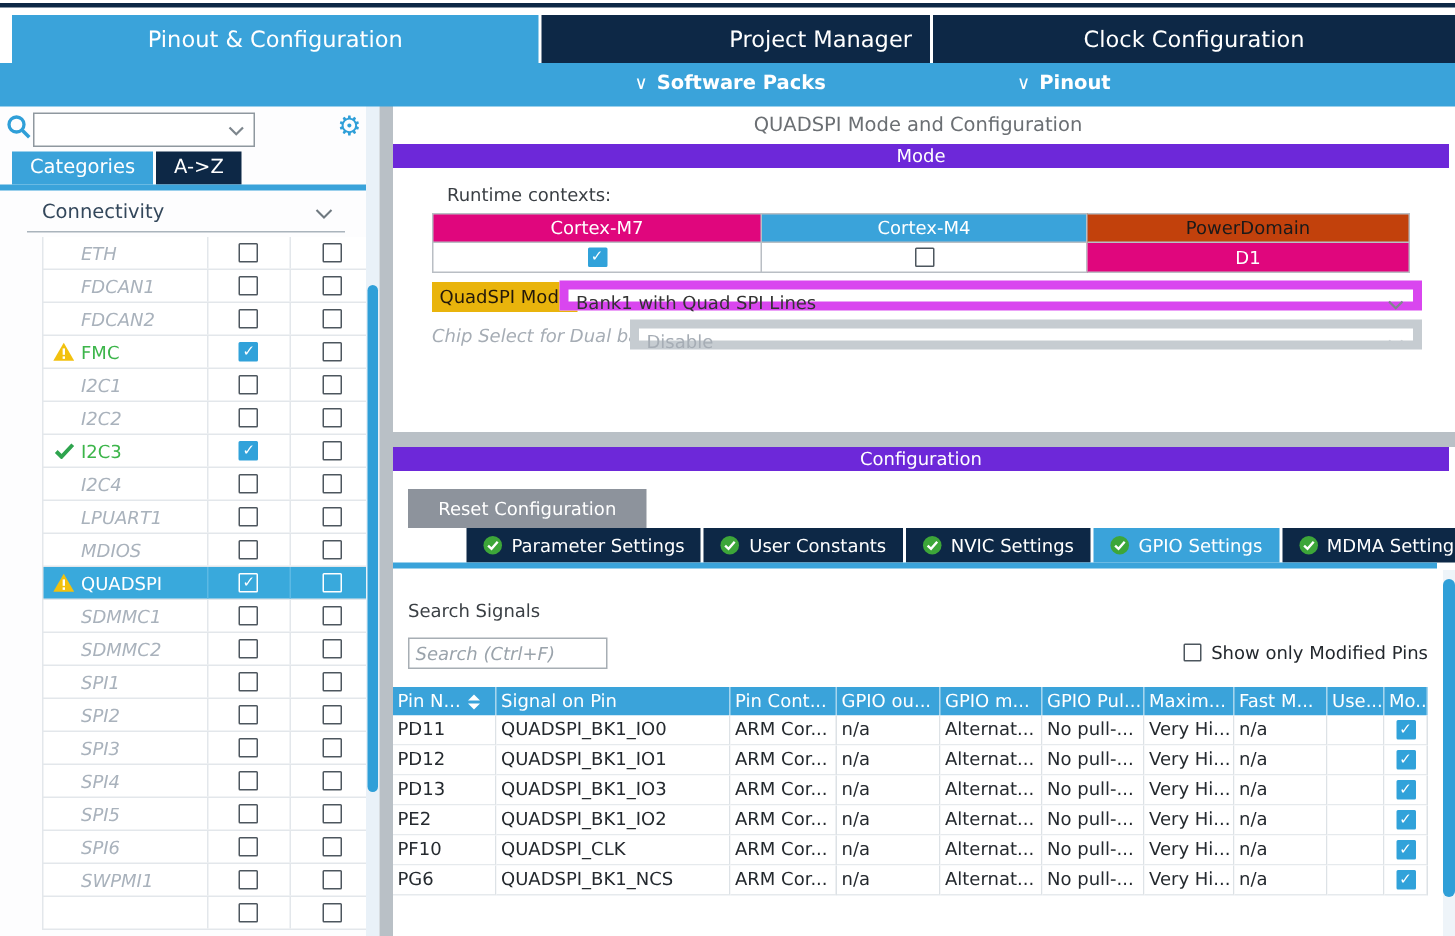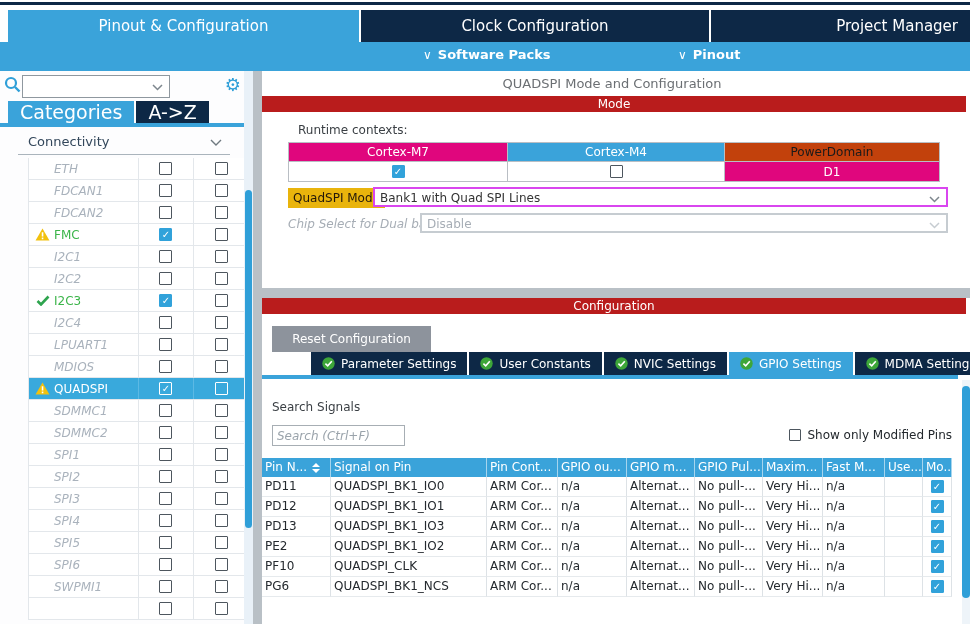--- a/index.html
+++ b/index.html
@@ -29,21 +29,21 @@
 
   
   .sidebar { position:absolute; top:0; left:0; width:244px; bottom:0; background:#fdfdfe; overflow:hidden; }
   .search-row { position:absolute; top:5px; left:0; width:244px; height:26px; }
   .mag { position:absolute; left:4px; top:3px; }
   .combo { position:absolute; left:22px; top:2px; width:148px; height:23px; border:1px solid #8f989f; background:#fff; }
   .combo svg { position:absolute; right:6px; top:8px; }
   .gear { position:absolute; right:3px; top:0px; color:#2f9fd8; font-size:18px; line-height:24px; cursor:pointer; }
 
   .side-tabs { position:absolute; top:33px; left:8px; height:22px; display:flex; }
-  .side-tab { height:22px; line-height:22px; padding:0 12px; color:#fff; font-size:19px; cursor:pointer; }
+  .side-tab { height:22px; line-height:22px; padding:0 12px; color:#fff; font-size:13px; cursor:pointer; }
   .side-tab.active { background:#3AA3DA; }
   .side-tab.inactive { background:#0D2846; margin-left:2px; }
   .side-underline { position:absolute; top:55px; left:0; width:244px; height:4px; background:#3AA3DA; }
 
   .section-head { position:absolute; top:61px; left:18px; width:212px; height:26px; line-height:26px; color:#33475b; font-size:13px; border-bottom:1px solid #aab4bc; cursor:pointer; }
   .section-head .lbl { margin-left:10px;margin-top:20px; }
   .section-head svg { position:absolute; right:8px; top:10px; }
 
   .ip-table { position:absolute; top:90px; left:28px; width:222px; }
   .ip-row { display:flex; height:22px; border-bottom:1px solid #e3e7eb; border-left:1px solid #e3e7eb; background:#fff; cursor:pointer; }
@@ -76,39 +76,39 @@
   .cb.small { width:12px; height:12px; font-size:9px; }
 
   
   .side-scroll { position:absolute; top:0; left:244px; width:9px; bottom:0; background:#e9f1f8; }
   .side-scroll .thumb { position:absolute; left:1px; width:7px; top:122px; height:338px; background:#2f9fd8; border-radius:4px; cursor:pointer; }
   .splitter { position:absolute; top:0; left:253px; width:9px; bottom:0; background:#b9c0c6; cursor:col-resize; }
 
   
   .main { position:absolute; top:0; left:262px; width:708px; bottom:0; background:#fff; }
   .panel-title { position:absolute; top:3px; left:0; width:700px; height:25px; line-height:25px; text-align:center; color:#6b6f73; font-size:13px; }
-  .bar { position:absolute; left:0; width:704px; height:16px; line-height:16px; background:#b91c1c; color:#fff; text-align:center; font-size:12px; }
+  .bar { position:absolute; left:0; width:704px; height:16px; line-height:16px; background:#6d28d9; color:#fff; text-align:center; font-size:12px; }
   .mode-bar { top:28px; }
   .runtime-label { position:absolute; top:55px; left:36px; color:#3a3f44; }
 
   .ctx-table { position:absolute; top:74px; left:26px; width:652px; }
   .ctx-row { display:flex; height:20px;justify-content:center; }
   .ctx-c { border:1px solid #b9bec4; border-left:none; height:20px; display:flex; align-items:center; justify-content:center; color:#fff; }
   .ctx-c:first-child { border-left:1px solid #b9bec4; }
   .ctx-row + .ctx-row .ctx-c { border-top:none; }
   .cx1 { width:220px; } .cx2 { width:217px; } .cx3 { width:215px; }
   .h-m7 { background:#E0067D; } .h-m4 { background:#3AA3DA; }
   .h-pd { background:#c2410c; color:#1a1a1a; }
   .cell-white { background:#fff; }
   .cell-d1 { background:#E0067D; color:#fff; }
 
   .qrow { position:absolute; left:26px; height:21px; display:flex; align-items:center; }
   .qrow1 { top:119px; } .qrow2 { top:145px; }
   .amber { background:#E9B40C; color:#23180a; height:20px; line-height:20px; padding:0 5px; }
-  .dd { position:absolute; height:20px; line-height:19px; border:2px solid #d946ef; background:#fff; padding-left:5px; color:#333; cursor:pointer; }
+  .dd { position:absolute; height:20px; line-height:19px; border:6px solid #d946ef; background:#fff; padding-left:5px; color:#333; cursor:pointer; }
   .dd svg { position:absolute; right:6px; top:7px; }
   .dd1 { left:111px; width:575px; }
   .dd2 { left:158px; width:528px; }
   .dd.dis { border-color:#c6ccd1; color:#a6adb5; cursor:default; }
   .lbl-dis { color:#a6adb5; font-style:italic; }
 
   .divider { position:absolute; top:220px; left:0; width:708px; height:10px; background:#b9c0c6; }
   .cfg-bar { top:230px; }
 
   .reset-btn { position:absolute; top:258px; left:10px; width:159px; height:26px; background:#8D939C; color:#fff; border:none; font-size:12px; font-family:inherit; cursor:pointer; }
@@ -136,22 +136,22 @@
 </style>
 </head>
 <body>
 
 <div class="app">
 
   <div class="topline"></div>
 
   <div class="tabbar">
     <div class="main-tab tab-pinout">Pinout &amp; Configuration</div>
+    <div class="main-tab tab-pm">Project Manager</div>
     <div class="main-tab tab-clock">Clock Configuration</div>
-    <div class="main-tab tab-pm">Project Manager</div>
   </div>
 
   <div class="subbar">
     <span class="subbar-item sp-item"><span class="chev">∨</span><span>Software Packs</span></span>
     <span class="subbar-item pin-item"><span class="chev">∨</span><span>Pinout</span></span>
   </div>
 
   <div class="content">
 
     <div class="sidebar">

